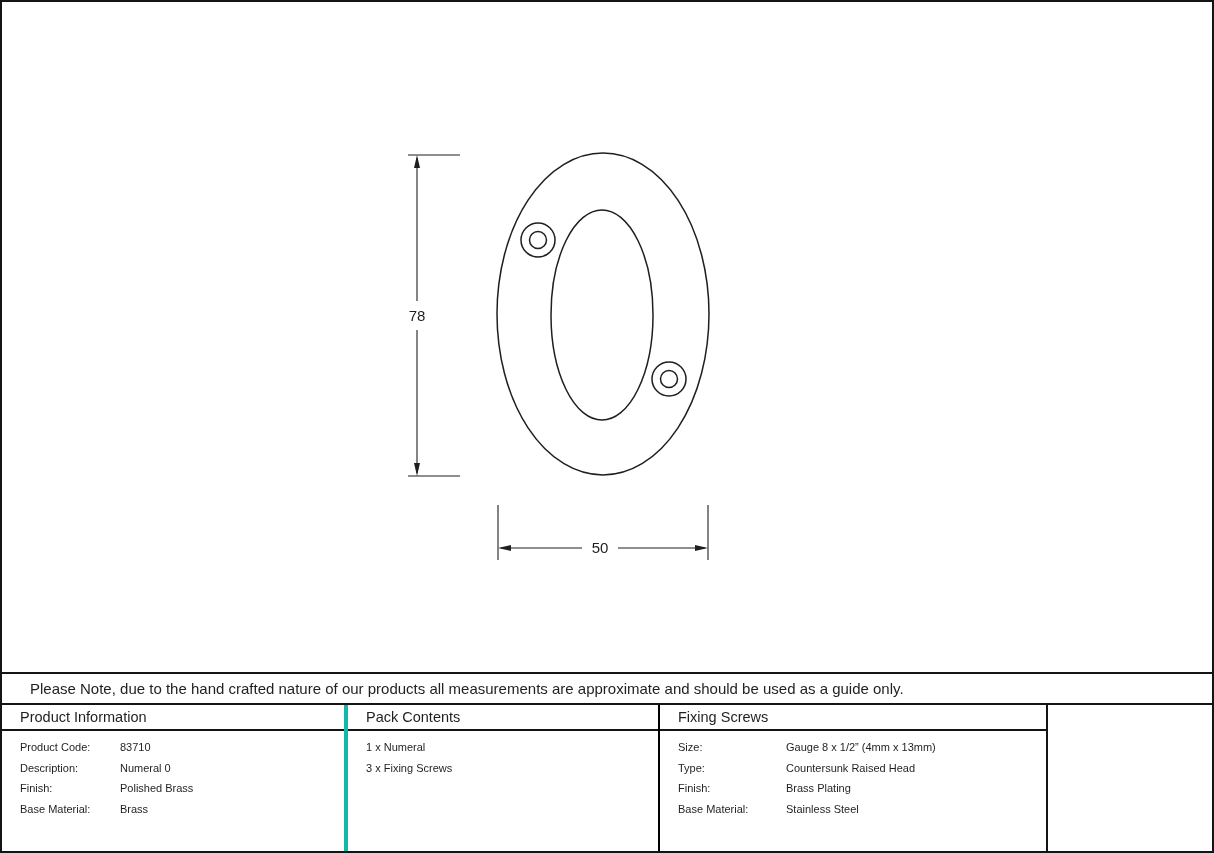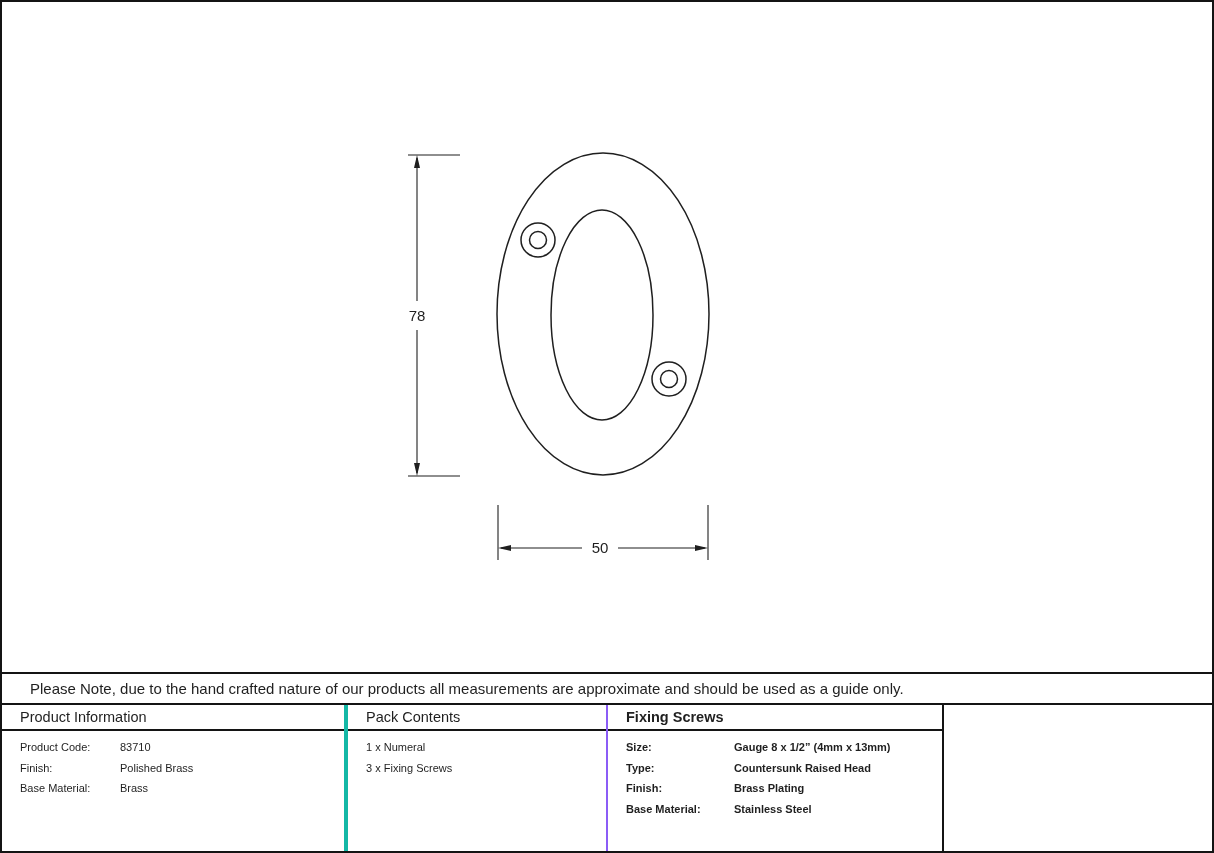--- a/index.html
+++ b/index.html
@@ -4,22 +4,22 @@
 <style>
   html,body{margin:0;padding:0;background:#fff;}
   body{width:1214px;height:853px;position:relative;font-family:"Liberation Sans",sans-serif;color:#1f1f1f;}
   .page{position:absolute;inset:0;width:1210px;height:849px;border:2px solid #141414;background:#fff;display:flex;flex-direction:column;}
   .drawing-area{height:670px;position:relative;}
   .drawing-area svg{display:block;}
   .note-bar{height:29px;border-top:2px solid #141414;border-bottom:2px solid #141414;line-height:29px;padding-left:28px;font-size:15px;white-space:nowrap;}
   .spec-table{flex:1;display:flex;}
   .cell{box-sizing:border-box;}
   .cell-1{width:346px;border-right:4px solid #14b8a6;}
-  .cell-2{width:260px;border-right:2px solid #8b5cf6;}
-  .cell-3{width:336px;border-right:2px solid #141414;font-weight:bold;}
+  .cell-2{width:312px;border-right:2px solid #000000;}
+  .cell-3{width:388px;border-right:2px solid #141414;}
   .cell-4{width:210px;display:flex;align-items:center;justify-content:center;}
   .cell-header{height:24px;line-height:24px;border-bottom:2px solid #141414;padding-left:18px;font-size:14.5px;}
   .cell-body{padding:6px 0 0 18px;font-size:11px;}
   .kv-row{display:flex;line-height:20.5px;}
   .kv-label{width:100px;flex:none;}
   .cell-3 .kv-label{width:108px;}
   .kv-value{white-space:nowrap;}
   .pc-item{line-height:20.5px;}
   .dim-text{font-family:"Liberation Sans",sans-serif;font-size:15px;fill:#1f1f1f;}
   .logo-box{width:200px;height:92px;}
@@ -67,20 +67,24 @@
   <div class="spec-table">
 
     <div class="cell cell-1">
       <div class="cell-header">Product Information</div>
       <div class="cell-body">
         <div class="kv-row">
           <span class="kv-label">Product Code:</span>
           <span class="kv-value">83710</span>
         </div>
         <div class="kv-row">
+          <span class="kv-label">Description:</span>
+          <span class="kv-value">Numeral 0</span>
+        </div>
+        <div class="kv-row">
           <span class="kv-label">Finish:</span>
           <span class="kv-value">Polished Brass</span>
         </div>
         <div class="kv-row">
           <span class="kv-label">Base Material:</span>
           <span class="kv-value">Brass</span>
         </div>
       </div>
     </div>
 

